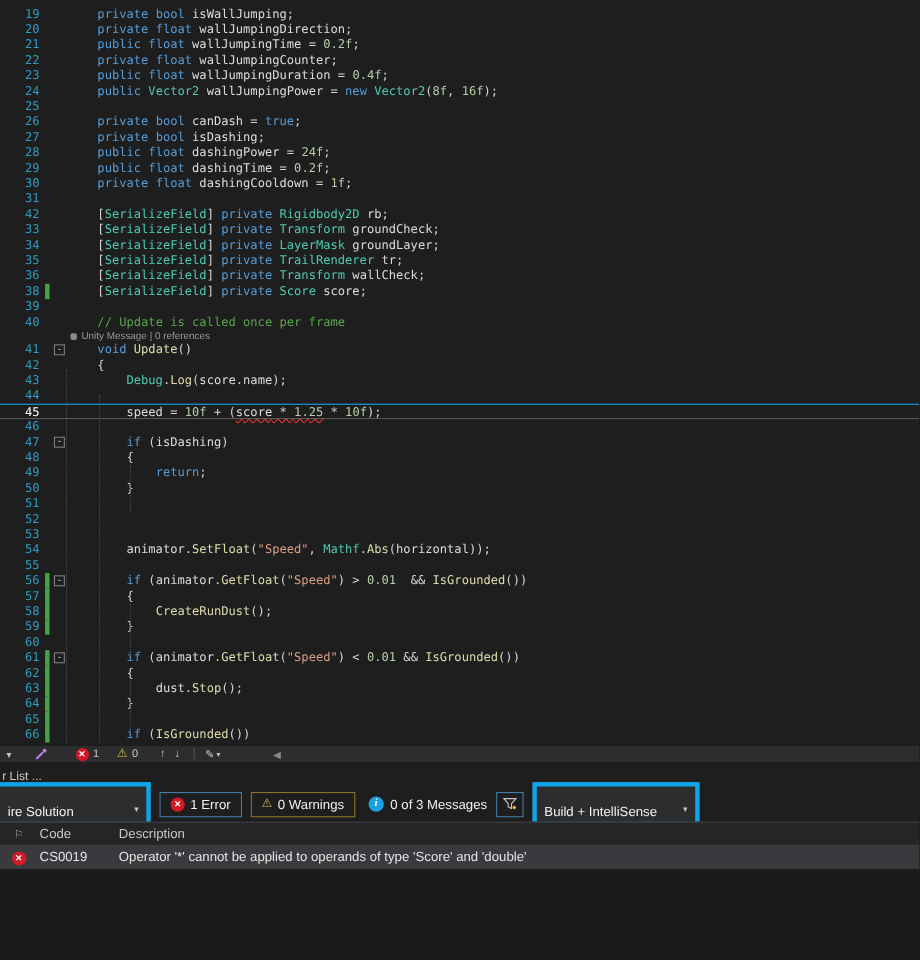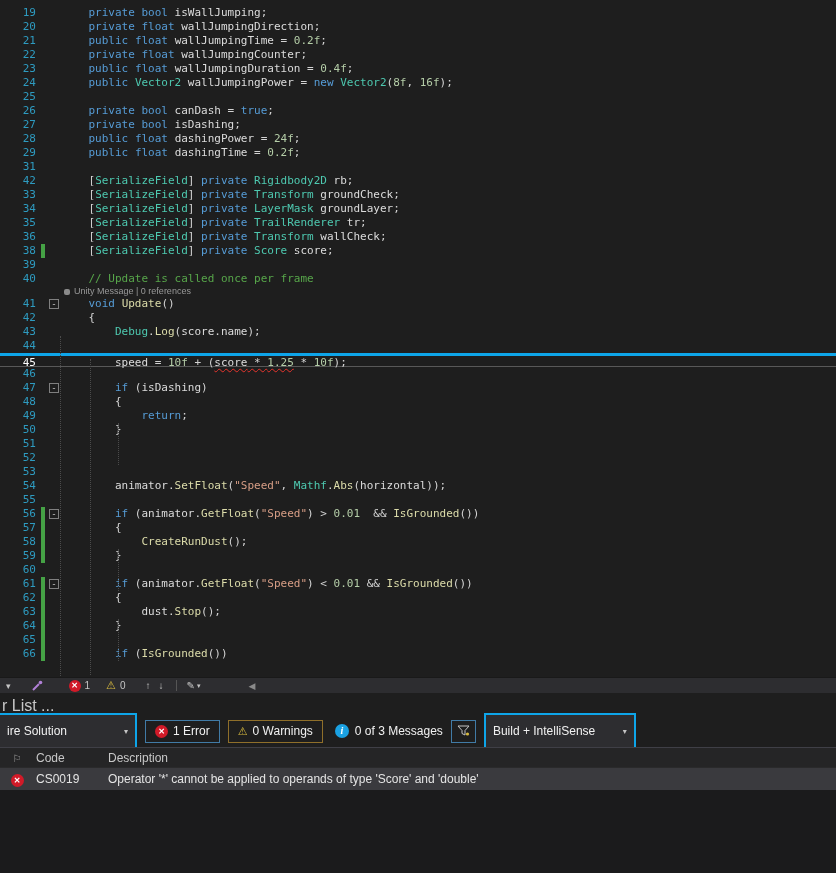--- a/index.html
+++ b/index.html
@@ -8,21 +8,21 @@
 
   
   .editor{position:relative;height:677px;overflow:hidden;padding-top:6px;background:#1E1E1E}
   .line{display:flex;height:14px;line-height:14px;font:11px/14px "DejaVu Sans Mono",monospace;position:relative;width:100%}
   .ln{width:36px;text-align:right;color:#2E9BC0;flex:none}
   .g{width:12px;flex:none;position:relative}
   .bar{position:absolute;left:5px;top:0;bottom:0;width:4px;background:#45A245}
   .f{width:14px;flex:none;position:relative}
   .foldbox{position:absolute;left:1px;top:2px;width:10px;height:10px;border:1px solid #7F7F7F;color:#C8C8C8;font-size:9px;line-height:8px;text-align:center;background:#1E1E1E}
   pre.code{margin:0;white-space:pre;font:inherit}
-  .cur{border-top:3px solid #0ea5e9;border-bottom:1px solid #585858}
+  .cur{border-top:1px solid #0ea5e9;border-bottom:1px solid #585858}
   .cur .ln{color:#FFFFFF}
   .tk.k{color:#569CD6}
   .tk.t{color:#4EC9B0}
   .tk.m{color:#DCDCAA}
   .tk.s{color:#D69D85}
   .tk.n{color:#B5CEA8}
   .tk.c{color:#57A64A}
   .tk.p{color:#D4D4D4}
   .tk.id{color:#DCDCDC}
   .tk.e{text-decoration:underline;text-decoration-style:wavy;text-decoration-color:#E5342C;text-decoration-thickness:1px;text-underline-offset:2px}
@@ -40,23 +40,23 @@
   .warntri{color:#D8BA3E;font-size:11px;line-height:11px}
   .s-up{margin-left:20px}
   .s-down{margin-left:8px}
   .s-div{margin-left:12px;width:1px;height:11px;background:#555}
   .s-brush{margin-left:10px}
   .s-bdrop{margin-left:2px;font-size:7px}
   .s-left{margin-left:48px;color:#8A8A8A;font-size:9px}
 
   
   .panel{height:180px;background:#1E1E1E;color:#CCC;display:flex;flex-direction:column;flex:none}
-  .ptitle{height:26px;line-height:26px;padding-left:2px;font-size:16px;color:#C8C8C8;flex:none}
+  .ptitle{height:26px;line-height:26px;padding-left:2px;font-size:11px;color:#C8C8C8;flex:none}
   .ptoolbar{display:flex;align-items:center;height:28px;gap:8px;padding-bottom:4px;flex:none}
-  .combo{height:23px;background:#2D2D30;border:2px solid #0ea5e9;display:flex;align-items:center;justify-content:space-between;padding:16px 7px;font-size:12px;color:#F1F1F1}
+  .combo{height:23px;background:#2D2D30;border:4px solid #0ea5e9;display:flex;justify-content:space-between;padding:16px 7px;font-size:12px;color:#F1F1F1}
   .combo.scope{width:137px;border-left:none}
   .combo.build{width:152px}
   .chev{font-size:8px;color:#C5C5C5;margin-left:8px}
   .fbtn{height:23px;display:flex;align-items:center;gap:5px;padding:0 9px;background:transparent;font-size:12px;color:#F1F1F1;border:1px solid #3F3F46;font-family:"Liberation Sans",sans-serif;cursor:default}
   .fbtn.errors{border-color:#417BA6}
   .fbtn.warnings{border-color:#8F6F2A}
   .errcircle{width:13px;height:13px;border-radius:50%;background:#D11A28;color:#fff;font-size:8px;font-weight:bold;line-height:13px;text-align:center;display:inline-block;flex:none}
   .msgs{display:flex;align-items:center;gap:6px;font-size:12px;color:#F1F1F1;margin-left:4px}
   .infocircle{width:14px;height:14px;border-radius:50%;background:#1AA1E2;color:#fff;font-size:10px;font-style:italic;font-weight:bold;line-height:14px;text-align:center;font-family:"Liberation Serif",serif;display:inline-block;flex:none}
   .filterbtn{width:25px;height:23px;border:1px solid #417BA6;background:transparent;display:flex;align-items:center;justify-content:center}
@@ -133,20 +133,26 @@
           <span class="ln">28</span>
           <span class="g"></span>
           <span class="f"></span>
           <pre class="code"><span class="tk p">    </span><span class="tk k">public</span><span class="tk p"> </span><span class="tk k">float</span><span class="tk p"> </span><span class="tk id">dashingPower</span><span class="tk p"> = </span><span class="tk n">24f</span><span class="tk p">;</span></pre>
         </div>
         <div class="line">
           <span class="ln">29</span>
           <span class="g"></span>
           <span class="f"></span>
           <pre class="code"><span class="tk p">    </span><span class="tk k">public</span><span class="tk p"> </span><span class="tk k">float</span><span class="tk p"> </span><span class="tk id">dashingTime</span><span class="tk p"> = </span><span class="tk n">0.2f</span><span class="tk p">;</span></pre>
+        </div>
+        <div class="line">
+          <span class="ln">30</span>
+          <span class="g"></span>
+          <span class="f"></span>
+          <pre class="code"><span class="tk p">    </span><span class="tk k">private</span><span class="tk p"> </span><span class="tk k">float</span><span class="tk p"> </span><span class="tk id">dashingCooldown</span><span class="tk p"> = </span><span class="tk n">1f</span><span class="tk p">;</span></pre>
         </div>
         <div class="line">
           <span class="ln">31</span>
           <span class="g"></span>
           <span class="f"></span>
           <pre class="code"></pre>
         </div>
         <div class="line">
           <span class="ln">42</span>
           <span class="g"></span>

